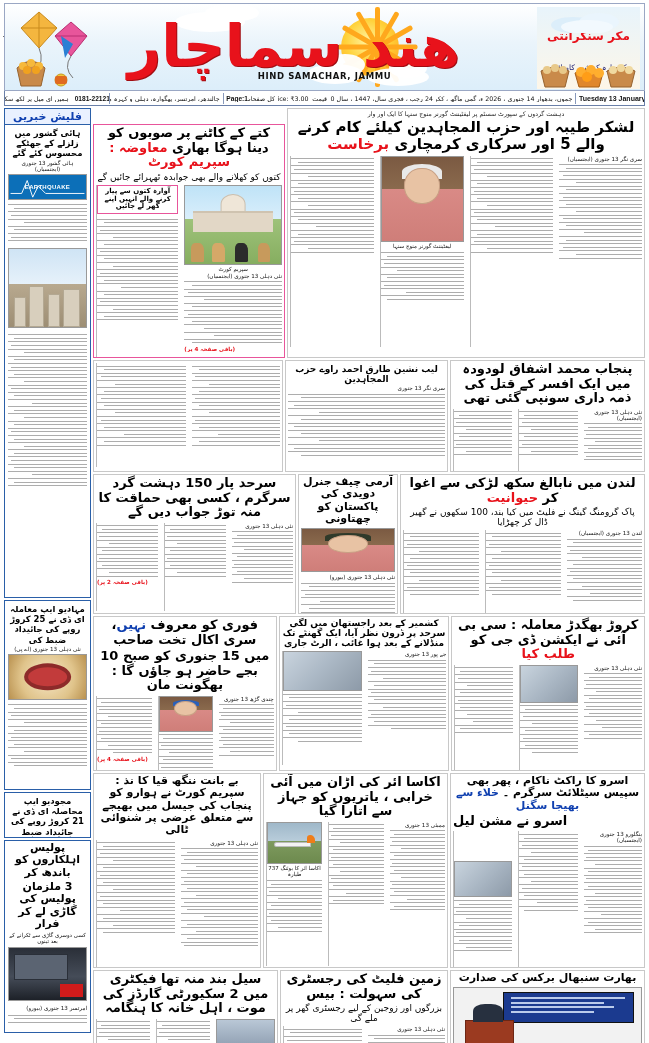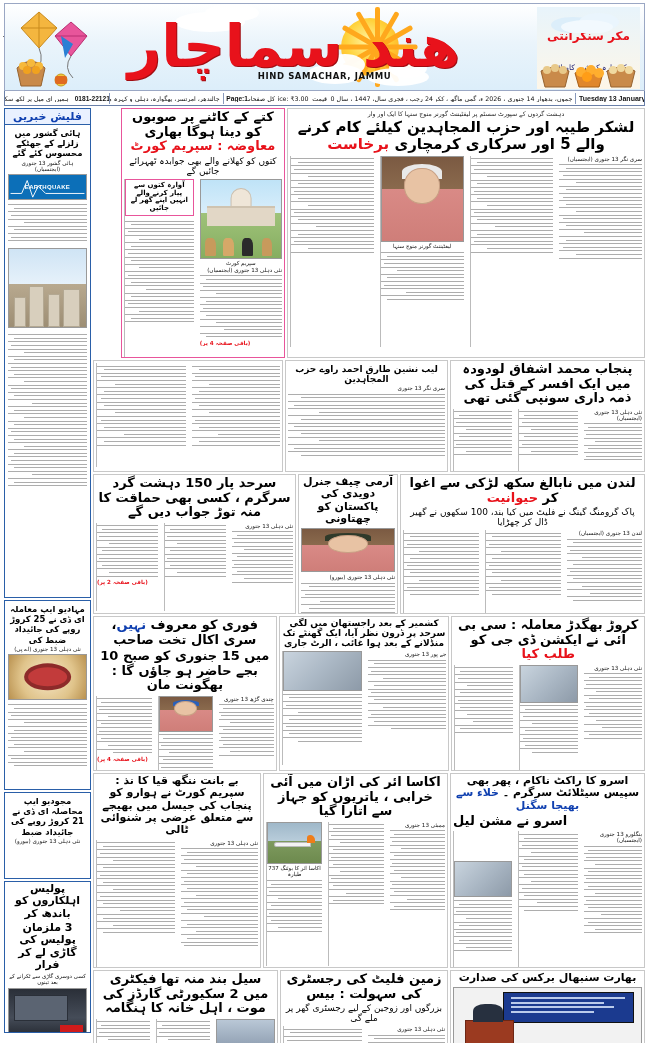--- a/index.html
+++ b/index.html
@@ -358,21 +358,21 @@
                 <div class="ln s2"></div>
                 <div class="ln s1"></div>
                 <div class="ln s4"></div>
               <div class="ln s1"></div>
                 <div class="ln s3"></div>
                 <div class="ln s1"></div>
             </div>
           </div>
         </div>
 
-        <div class="panel pink" style="width:164px;">
+        <div class="panel pink" style="width:192px;margin-top:16px;">
           <div class="hl k2">
             <span>کتے کے کاٹنے پر صوبوں کو دینا ہوگا بھاری </span><span class="red">معاوضہ : سپریم کورٹ</span>
           </div>
           <div class="hl k4" style="font-weight:normal">کتوں کو کھلانے والے بھی جوابدہ ٹھہرائے جائیں گے</div>
           <div class="colset" style="height:205px">
             <div style="flex:1.2">
               <div class="photo ph-court" style="height:80px">
                 <div class="court-dome"></div>
                 <div class="court-base"></div>
                 <div class="dog" style="left:6%;background:#c79a5c"></div>
@@ -1344,21 +1344,21 @@
             
             
             
             
             
             
           </div>
         </div>
       </div>
 
-      <div class="panel blue" style="height:152px">
+      <div class="panel blue" style="height:193px">
         <div class="hl k3">پولیس اہلکاروں کو باندھ کر</div>
         <div class="hl k3"> 3 ملزمان پولیس کی گاڑی لے کر فرار</div>
         <div class="small-cap">کسی دوسری گاڑی سے ٹکرانے کے بعد تینوں</div>
         <div class="photo ph-police" style="height:54px;margin:2px 3px">
           <div class="police-glass"></div>
           <div class="police-red"></div>
         </div>
         <div class="side-body">
           <div class="byline">امرتسر 13 جنوری (بیورو)</div>
           <div class="txt">

